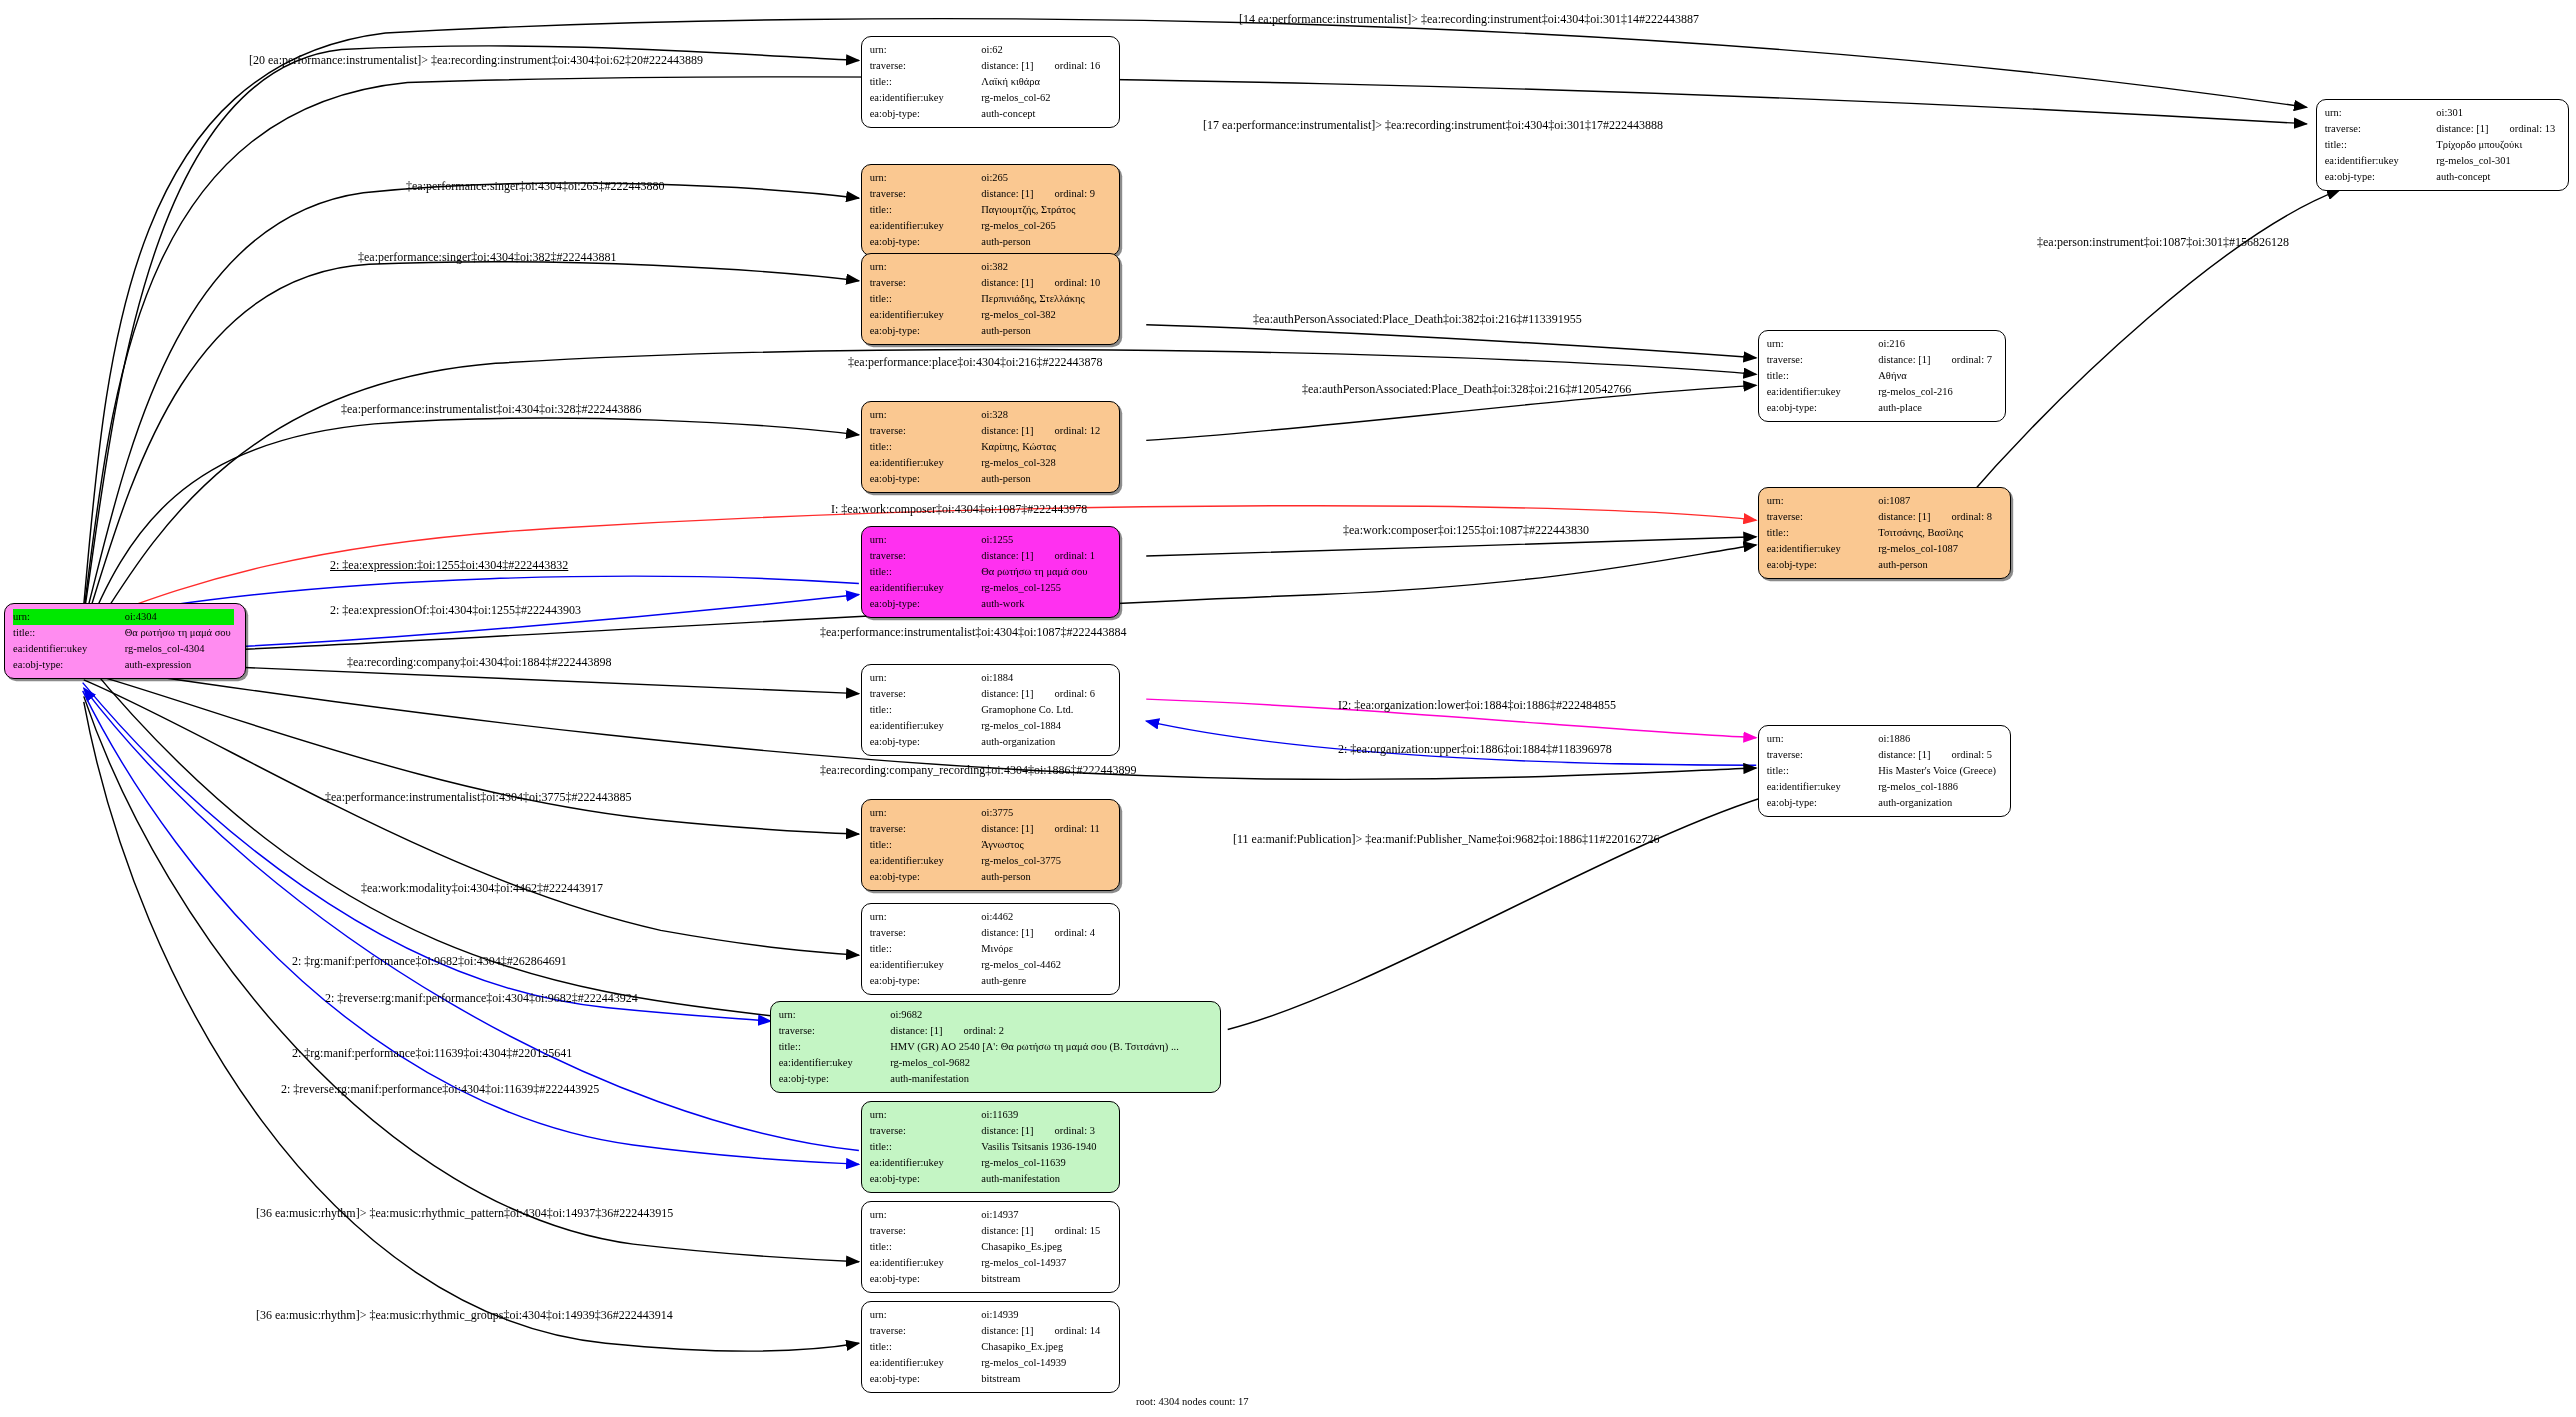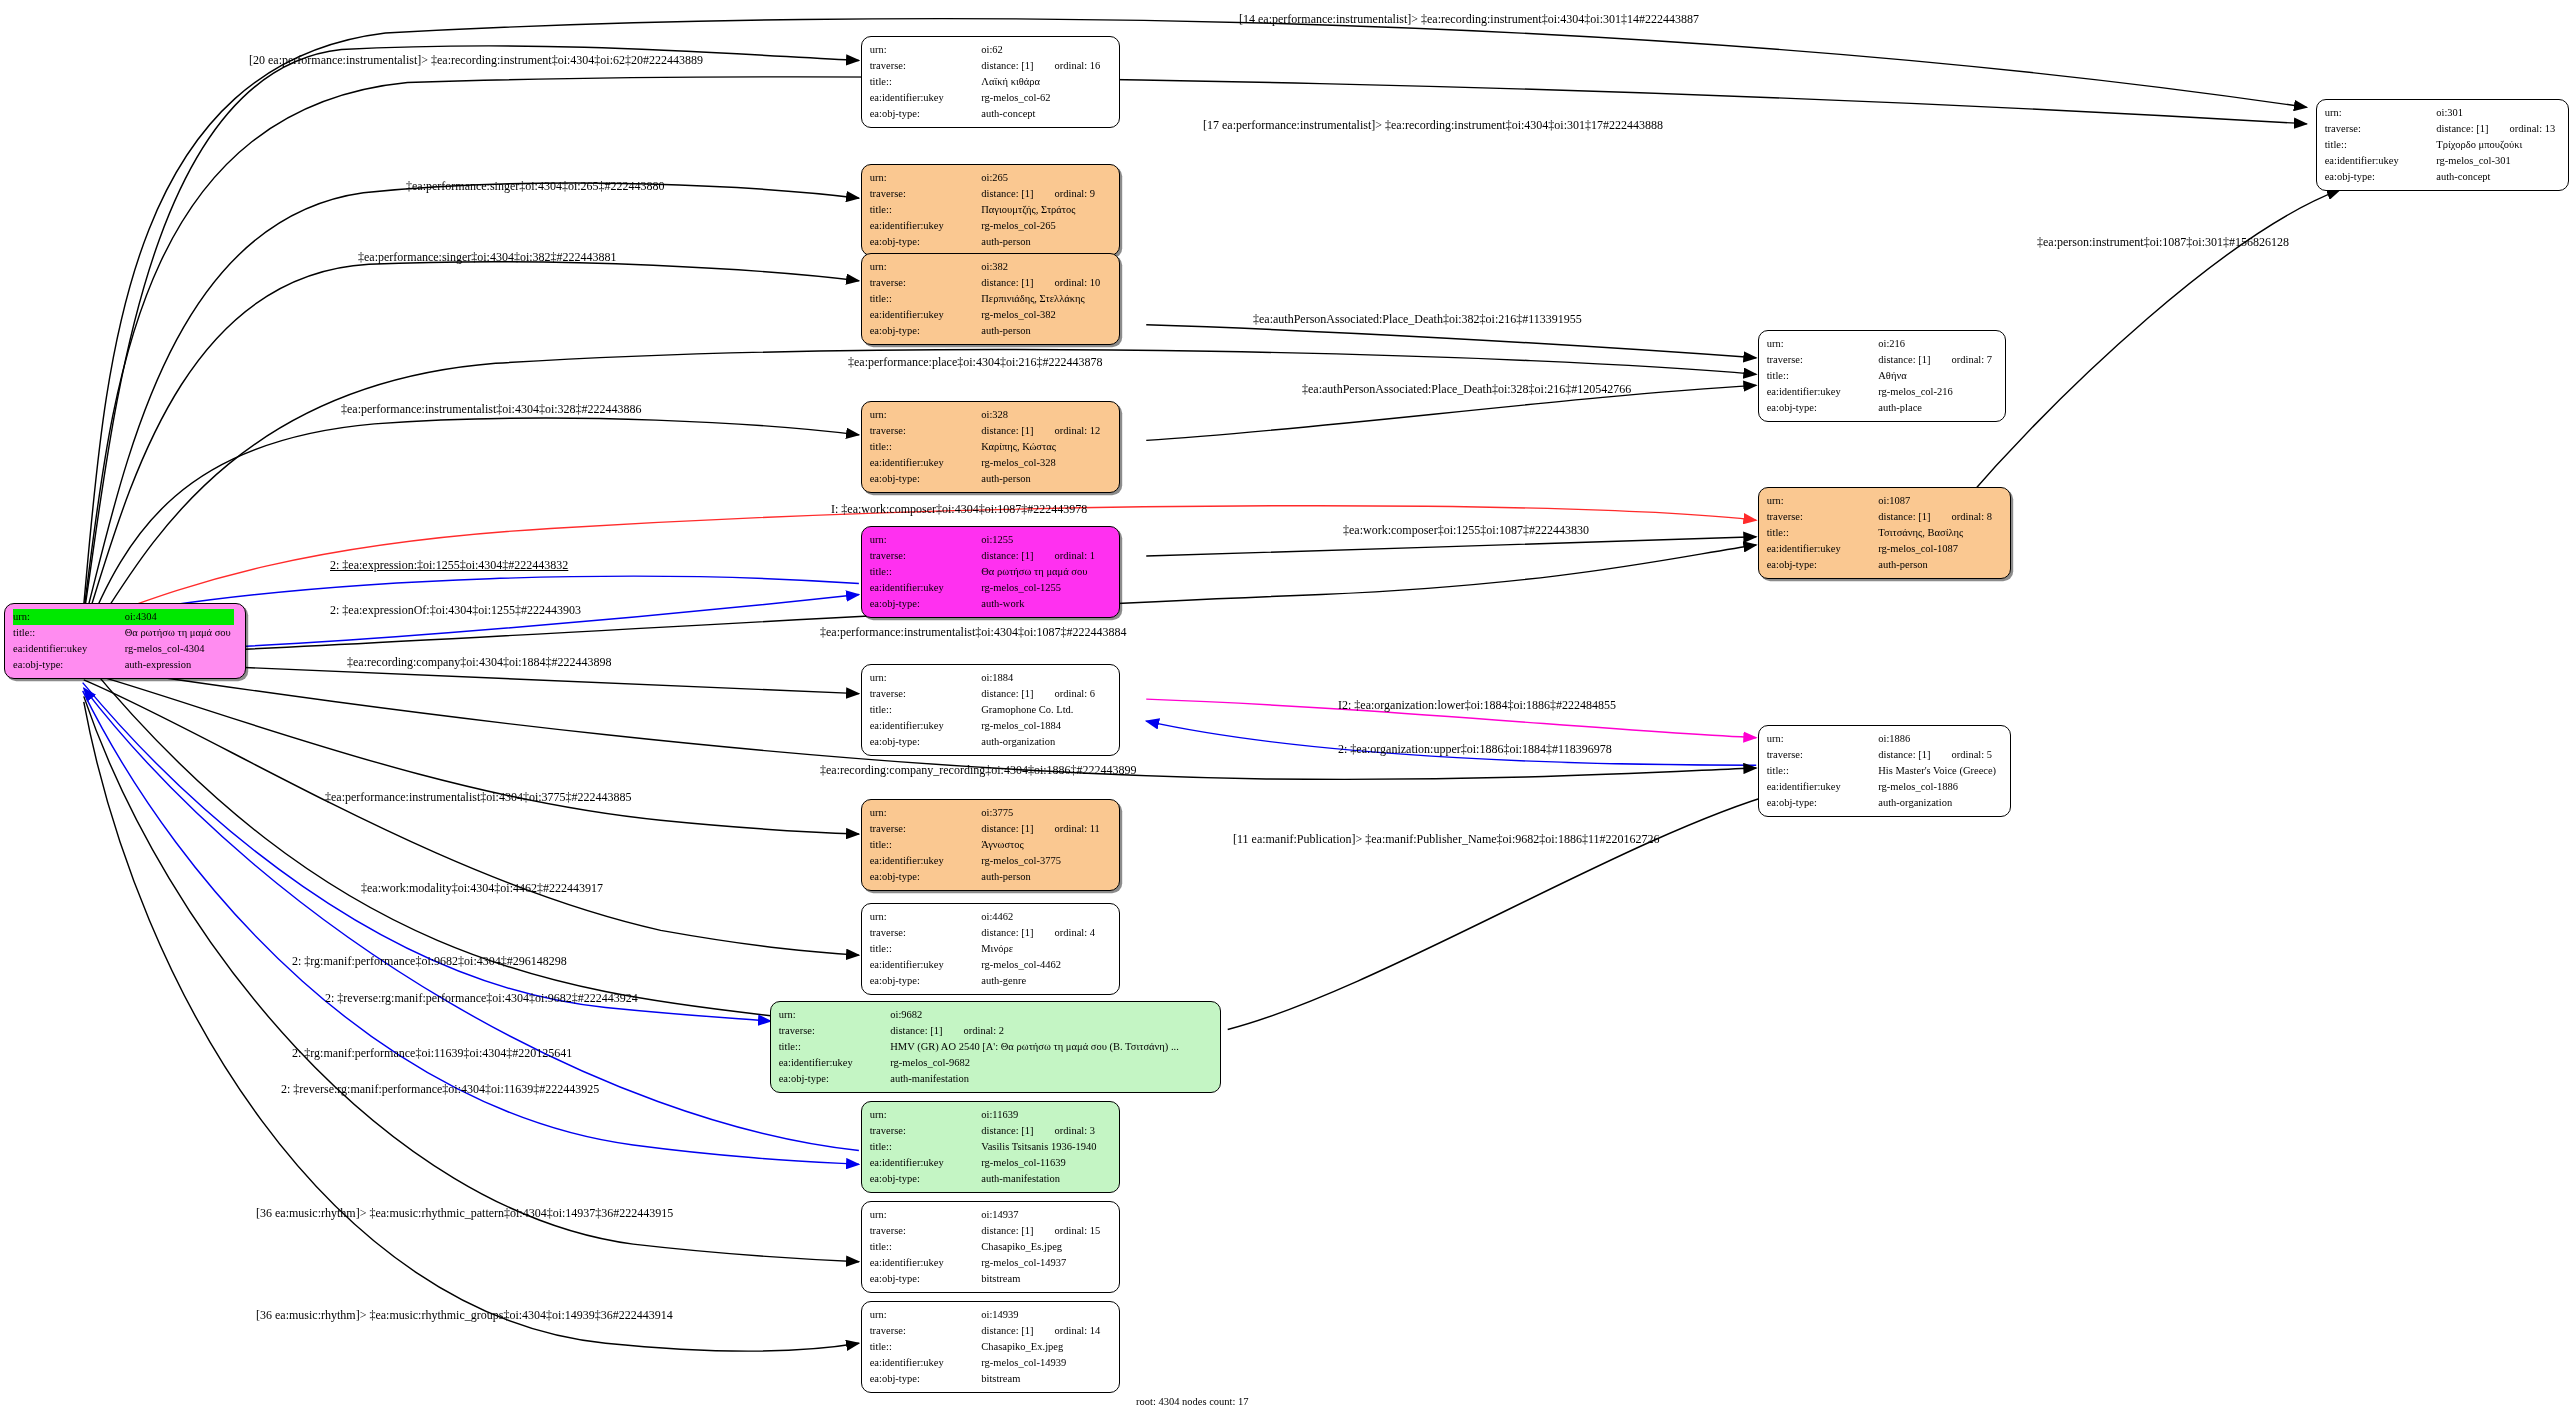--- a/index.html
+++ b/index.html
@@ -578,21 +578,21 @@
   <div class="elabel" style="left:330px;top:603px;">2: ‡ea:expressionOf:‡oi:4304‡oi:1255‡#222443903</div>
   <div class="elabel" style="left:820px;top:625px;">‡ea:performance:instrumentalist‡oi:4304‡oi:1087‡#222443884</div>
   <div class="elabel" style="left:2021px;top:235px;margin-left:16px;">‡ea:person:instrument‡oi:1087‡oi:301‡#156826128</div>
   <div class="elabel" style="left:347px;top:655px;">‡ea:recording:company‡oi:4304‡oi:1884‡#222443898</div>
   <div class="elabel" style="left:1338px;top:698px;">I2: ‡ea:organization:lower‡oi:1884‡oi:1886‡#222484855</div>
   <div class="elabel" style="left:1338px;top:742px;">2: ‡ea:organization:upper‡oi:1886‡oi:1884‡#118396978</div>
   <div class="elabel" style="left:820px;top:763px;">‡ea:recording:company_recording‡oi:4304‡oi:1886‡#222443899</div>
   <div class="elabel" style="left:325px;top:790px;">‡ea:performance:instrumentalist‡oi:4304‡oi:3775‡#222443885</div>
   <div class="elabel" style="left:1233px;top:812px;margin-top:20px;">[11 ea:manif:Publication]&gt; ‡ea:manif:Publisher_Name‡oi:9682‡oi:1886‡11#220162726</div>
   <div class="elabel" style="left:361px;top:881px;">‡ea:work:modality‡oi:4304‡oi:4462‡#222443917</div>
-  <div class="elabel" style="left:292px;top:954px;">2: ‡rg:manif:performance‡oi:9682‡oi:4304‡#296148298</div>
+  <div class="elabel" style="left:292px;top:954px;">2: ‡rg:manif:performance‡oi:9682‡oi:4304‡#262864691</div>
   <div class="elabel" style="left:281px;top:991px;margin-left:44px;">2: ‡reverse:rg:manif:performance‡oi:4304‡oi:9682‡#222443924</div>
   <div class="elabel" style="left:292px;top:1046px;">2: ‡rg:manif:performance‡oi:11639‡oi:4304‡#220125641</div>
   <div class="elabel" style="left:281px;top:1082px;">2: ‡reverse:rg:manif:performance‡oi:4304‡oi:11639‡#222443925</div>
   <div class="elabel" style="left:256px;top:1206px;">[36 ea:music:rhythm]&gt; ‡ea:music:rhythmic_pattern‡oi:4304‡oi:14937‡36#222443915</div>
   <div class="elabel" style="left:256px;top:1308px;">[36 ea:music:rhythm]&gt; ‡ea:music:rhythmic_groups‡oi:4304‡oi:14939‡36#222443914</div>
 
   <div class="footer" style="left:1136px;top:1396px;">root: 4304 nodes count: 17</div>
 
 </div>
 

